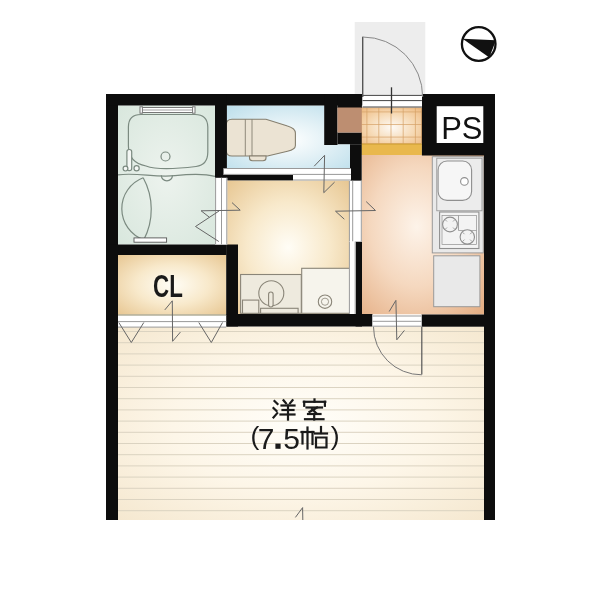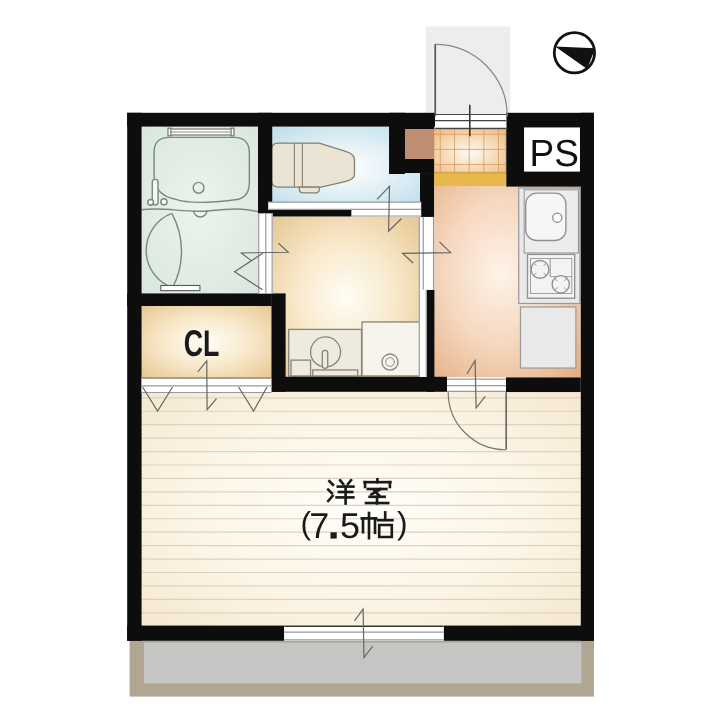--- a/index.html
+++ b/index.html
@@ -1,16 +1,16 @@
 <!DOCTYPE html>
 <html><head>
 <meta charset="utf-8">
 <style>
 html,body{margin:0;padding:0;background:#fff;}
-#page{position:relative;width:600px;height:600px;background:#fff;font-family:"Liberation Sans",sans-serif;text-align:right;}
+#page{position:relative;width:600px;height:520px;background:#fff;font-family:"Liberation Sans",sans-serif;text-align:right;}
 </style>
 </head>
 <body>
 <div id="page">
 <svg width="600" height="600" viewBox="0 0 600 600" xmlns="http://www.w3.org/2000/svg">
 <defs>
 <radialGradient id="gMain" cx="50%" cy="50%" r="70%">
  <stop offset="0%" stop-color="#fffefa"></stop>
           <stop offset="50%" stop-color="#fdf6e8"></stop>
           <stop offset="100%" stop-color="#f5e8d0"></stop>

